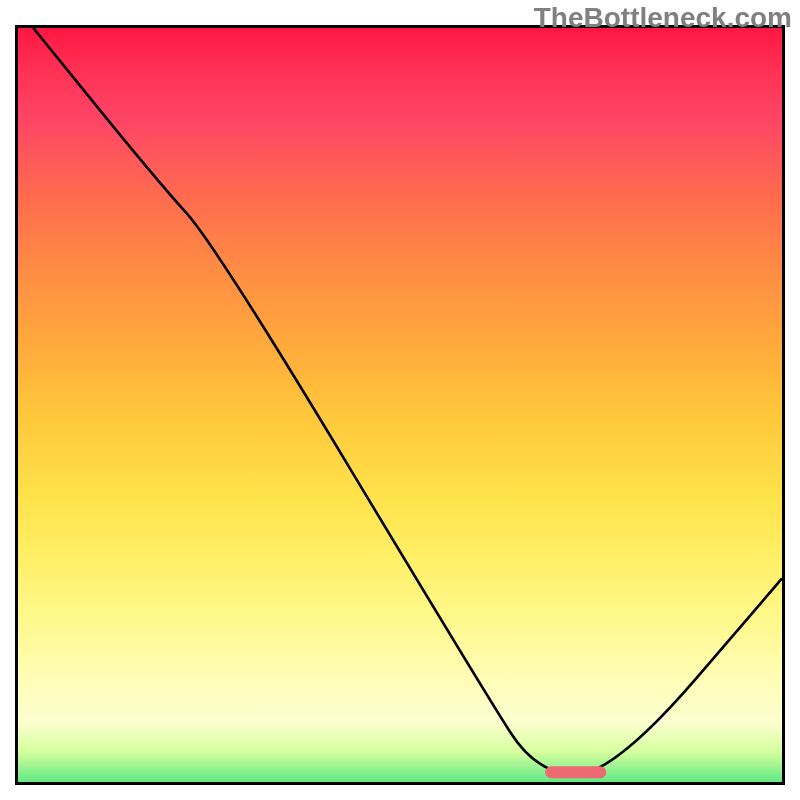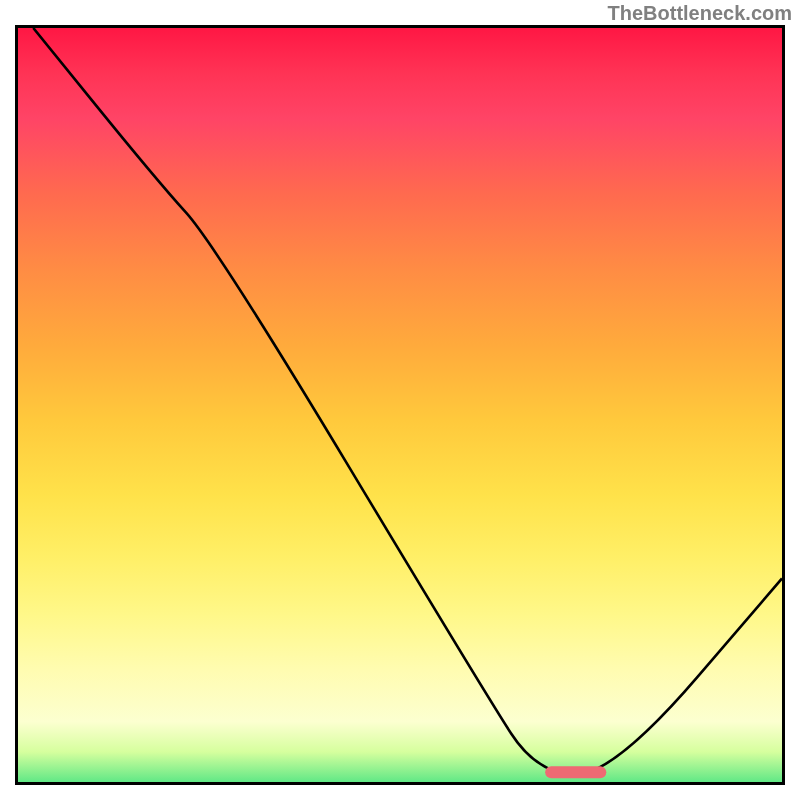--- a/index.html
+++ b/index.html
@@ -13,21 +13,21 @@
   }
   .container {
     position: relative;
     width: 800px;
     height: 800px;
   }
   .watermark {
     position: absolute;
     top: 2px;
     right: 8px;
-    font-size: 20px;
+    font-size: 28px;
     font-weight: bold;
     color: #808080;
     z-index: 10;
   }
   .chart-area {
     position: absolute;
     left: 15px;
     top: 25px;
     width: 770px;
     height: 760px;

